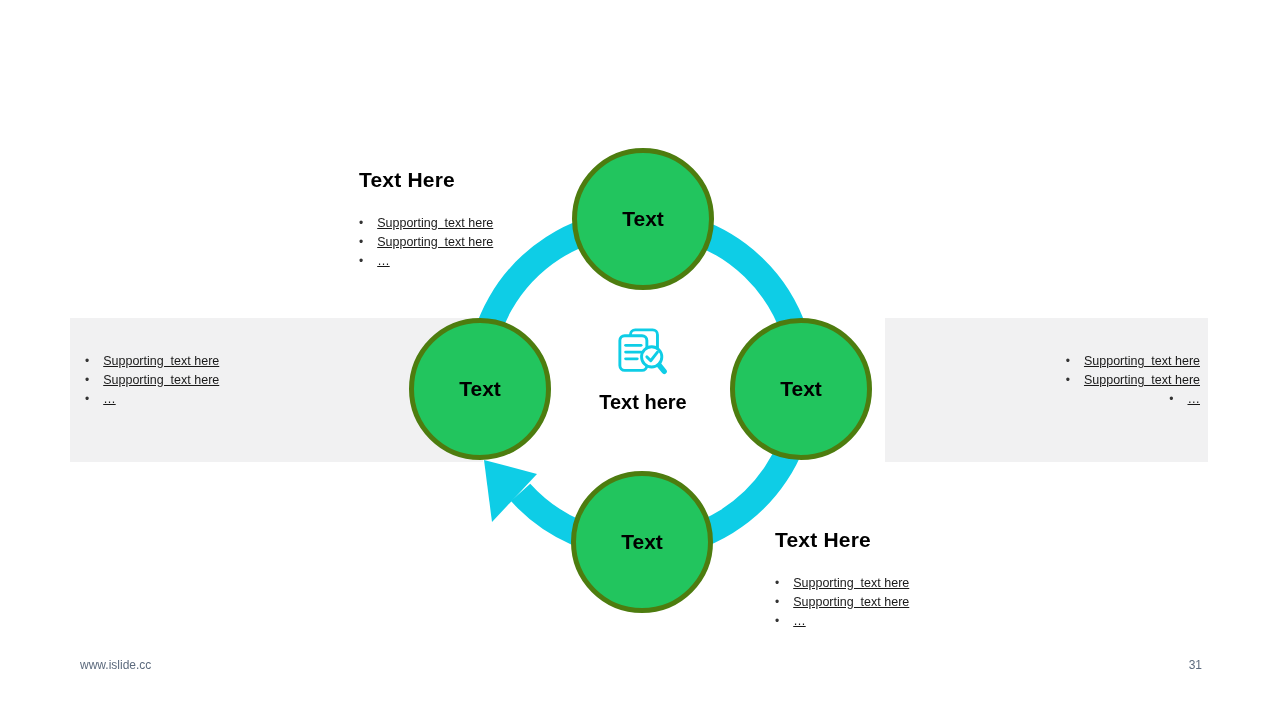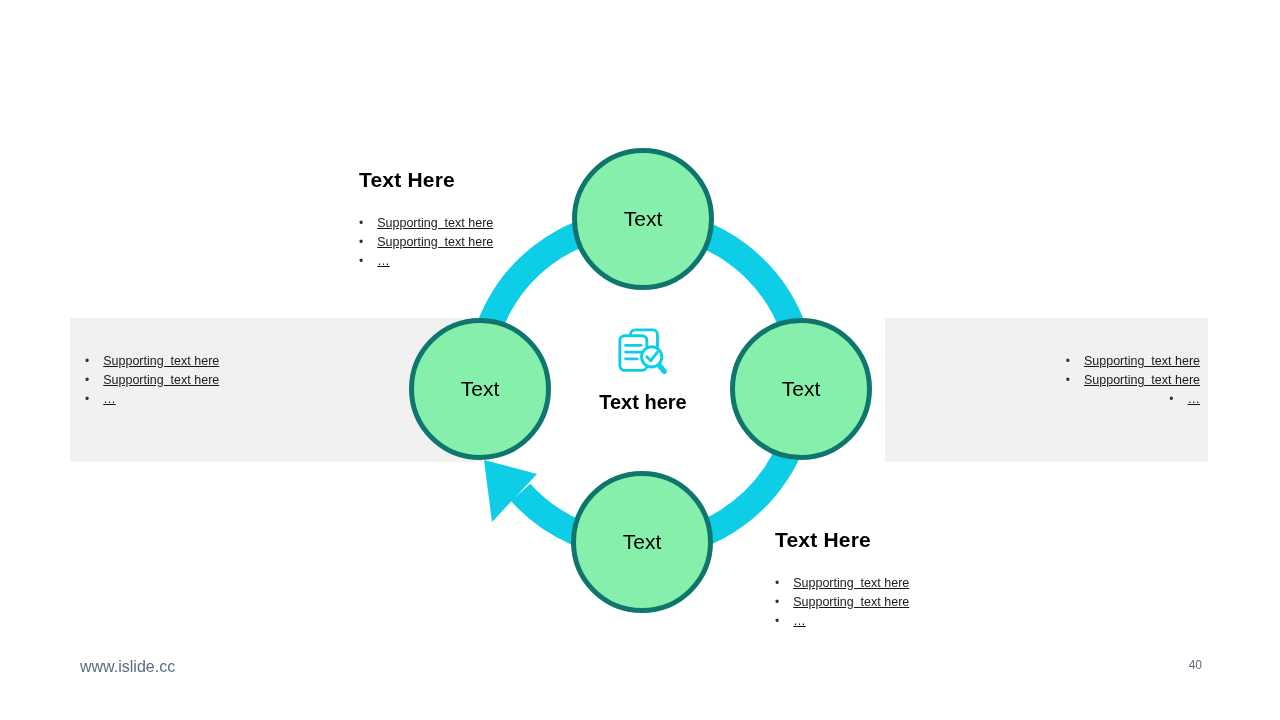--- a/index.html
+++ b/index.html
@@ -8,23 +8,23 @@
     font-family:"Liberation Sans", sans-serif;overflow:hidden;margin:0 auto;
   }
   
   .band{position:absolute;left:70px;top:318px;width:1138px;height:144px;background:#f1f1f2;}
   .band-cover{position:absolute;left:483px;top:318px;width:402px;height:144px;background:#ffffff;}
   
   .ring-svg{position:absolute;left:0;top:0;width:1280px;height:720px;pointer-events:none;}
   
   .node{
     position:absolute;width:142px;height:142px;border-radius:50%;
-    background:#86efac;border:5px solid #0f766e;box-sizing:border-box;
+    background:#22c55e;border:5px solid #4d7c0f;box-sizing:border-box;
     display:flex;align-items:center;justify-content:center;
-    font-size:21px;font-weight:normal;color:#000000;
+    font-size:21px;font-weight:bold;color:#000000;
   }
   .node-top{left:572px;top:148px;}
   .node-left{left:409px;top:318px;}
   .node-right{left:730px;top:318px;}
   .node-bottom{left:571px;top:471px;}
   
   .center-icon{position:absolute;left:616px;top:327px;width:54px;height:54px;}
   .center-label{
     position:absolute;left:563px;top:390px;width:160px;text-align:center;
     font-size:20px;font-weight:bold;color:#000000;line-height:24px;
@@ -39,21 +39,21 @@
   ul.bullets li{display:flex;align-items:baseline;gap:14px;}
   ul.bullets .bullet{font-size:12px;color:#333;flex:0 0 auto;}
   ul.bullets .li-text{white-space:pre-wrap;text-decoration:underline;}
   .tblock .bullets{margin-top:21px;}
   .block-top-left{left:359px;top:167px;}
   .block-bottom-right{left:775px;top:527px;}
   .list-mid-left{position:absolute;left:85px;top:352px;}
   .list-mid-right{position:absolute;right:80px;top:352px;}
   .list-mid-right li{justify-content:flex-end;text-align:right;}
   
-  .footer-url{position:absolute;left:80px;top:658px;font-size:16px;color:#5c6a7d;}
+  .footer-url{position:absolute;left:80px;top:658px;font-size:12px;color:#5c6a7d;}
   .page-number{position:absolute;right:78px;top:658px;font-size:12px;color:#5c6a7d;}
 </style>
 </head>
 <body>
 
 <div class="slide">
 
   <div class="band"></div>
   <div class="band-cover"></div>
 
@@ -149,15 +149,15 @@
         <span class="li-text">Supporting  text here</span>
       </li>
       <li>
         <span class="bullet">•</span>
         <span class="li-text">…</span>
       </li>
     </ul>
   </div>
 
   <div class="footer-url">www.islide.cc</div>
-  <div class="page-number">40</div>
+  <div class="page-number">31</div>
 
 </div>
 
 </body></html>

